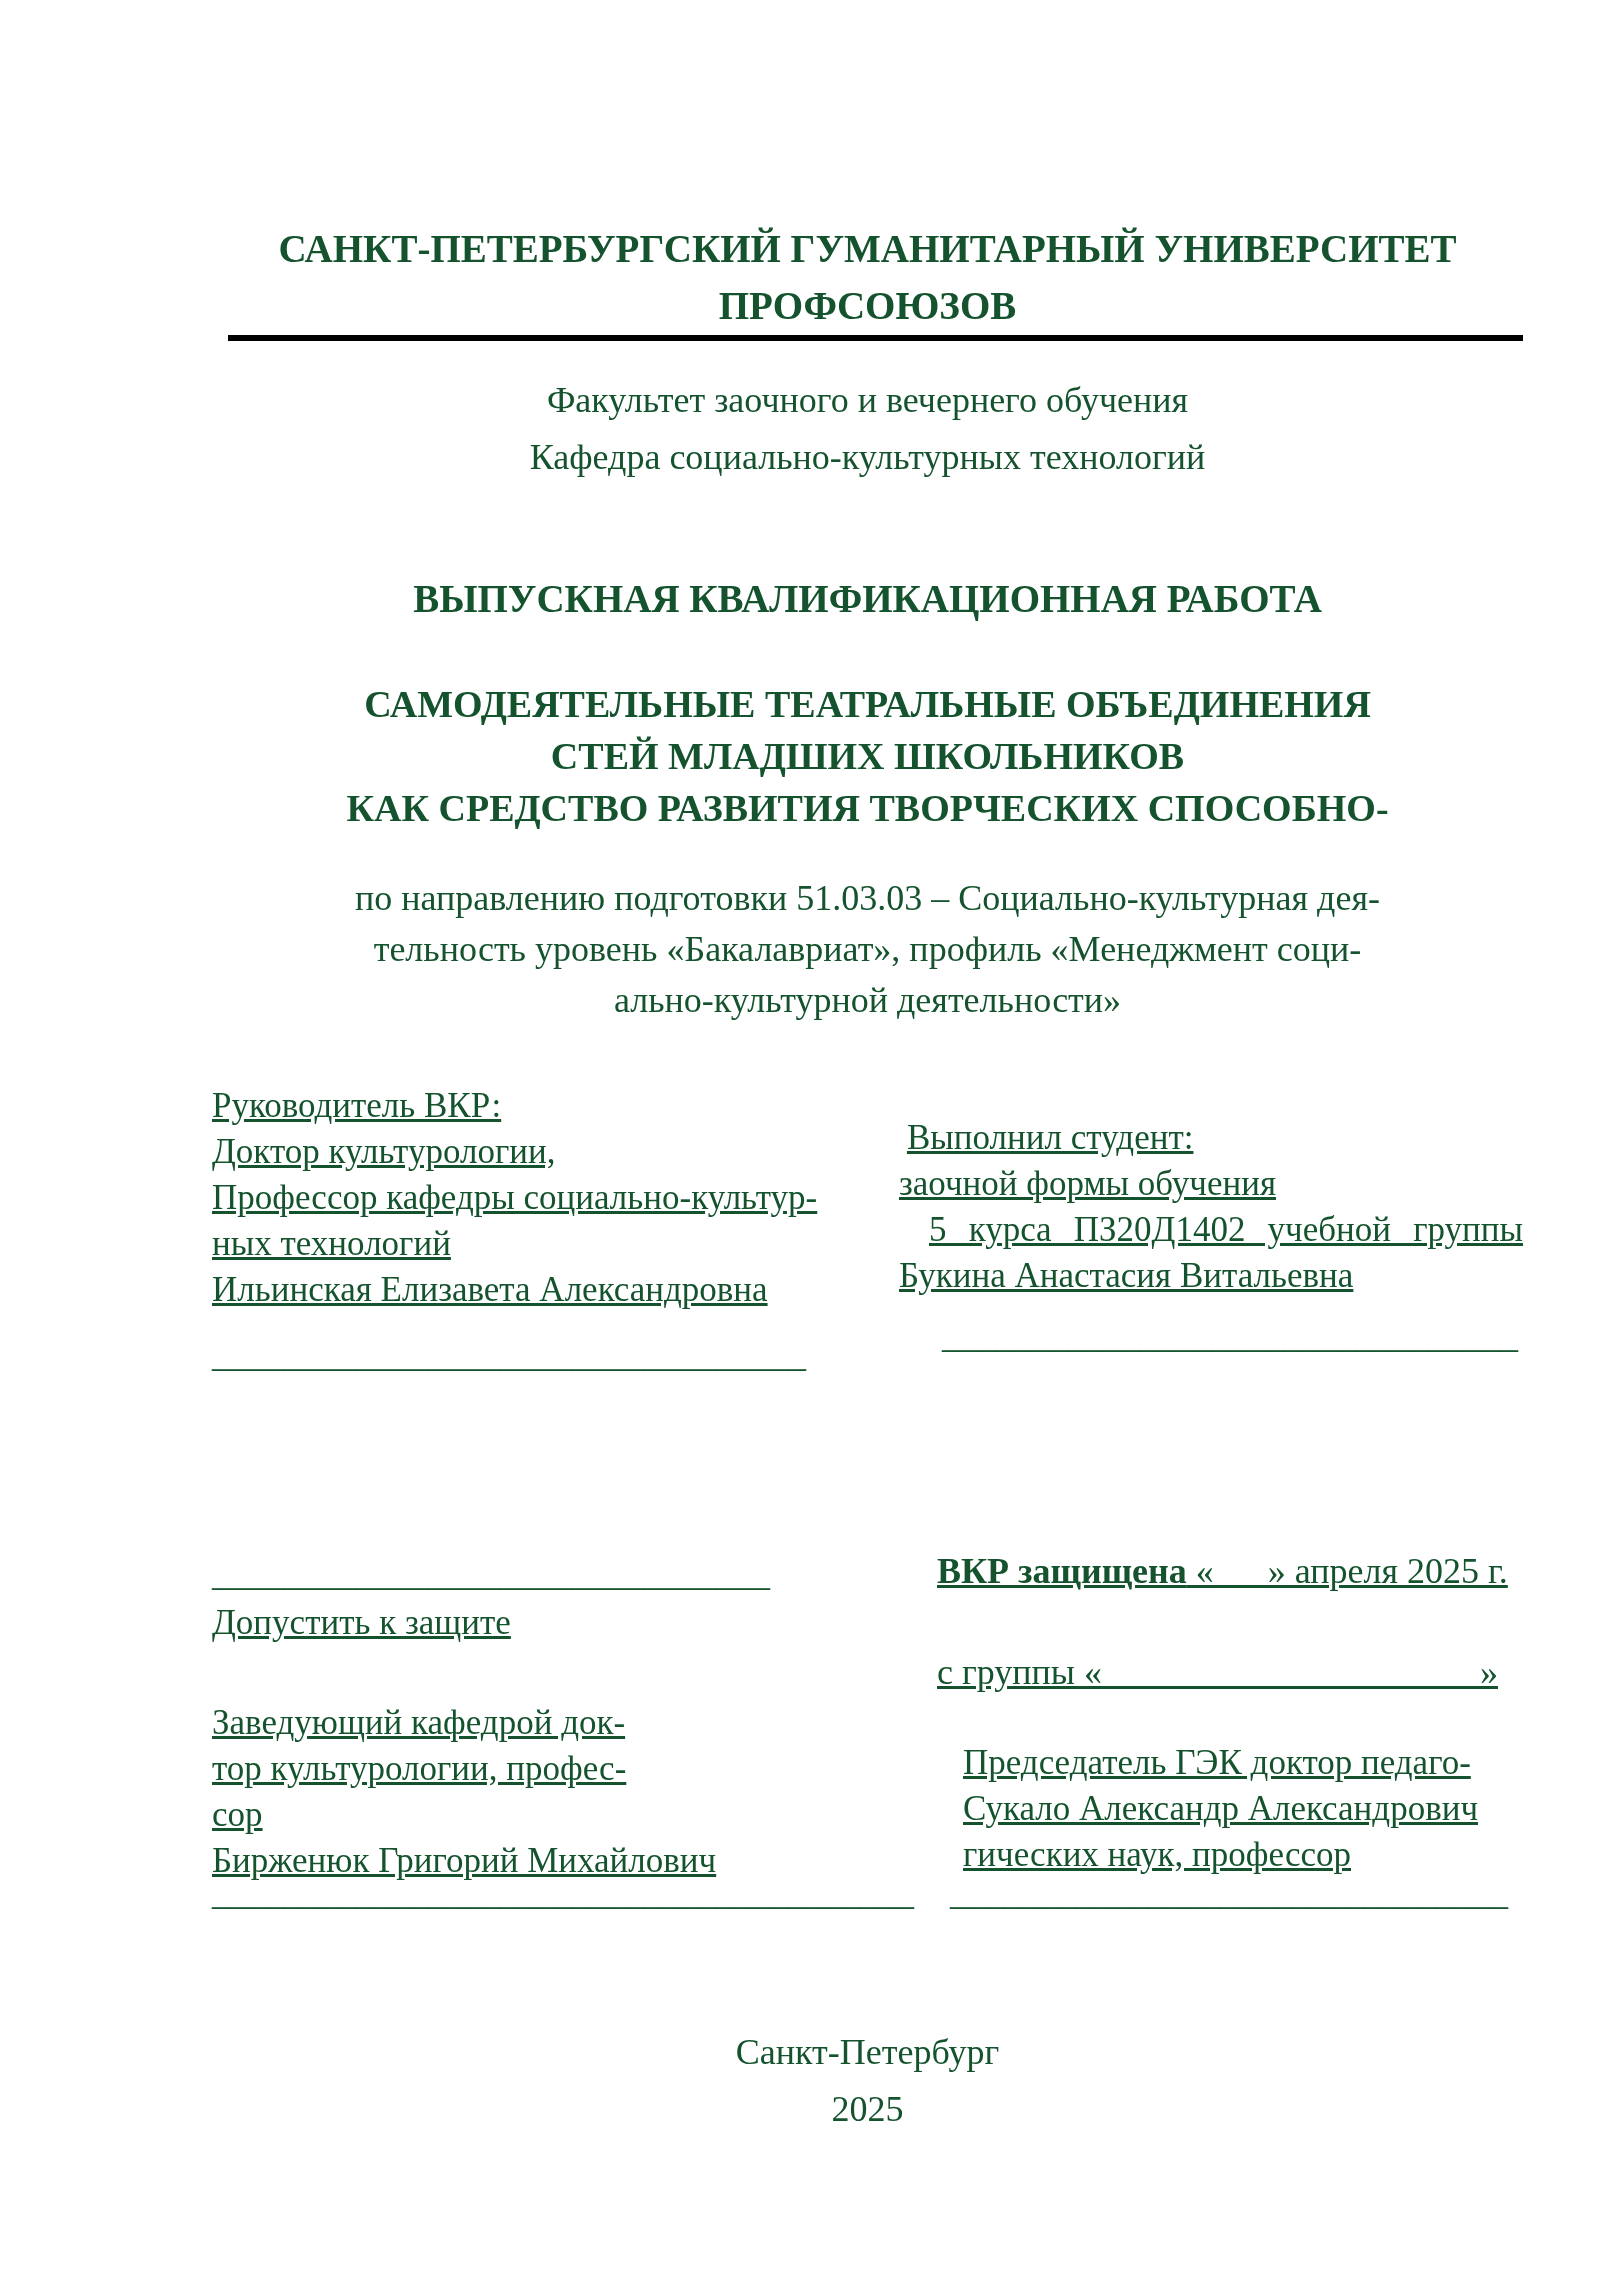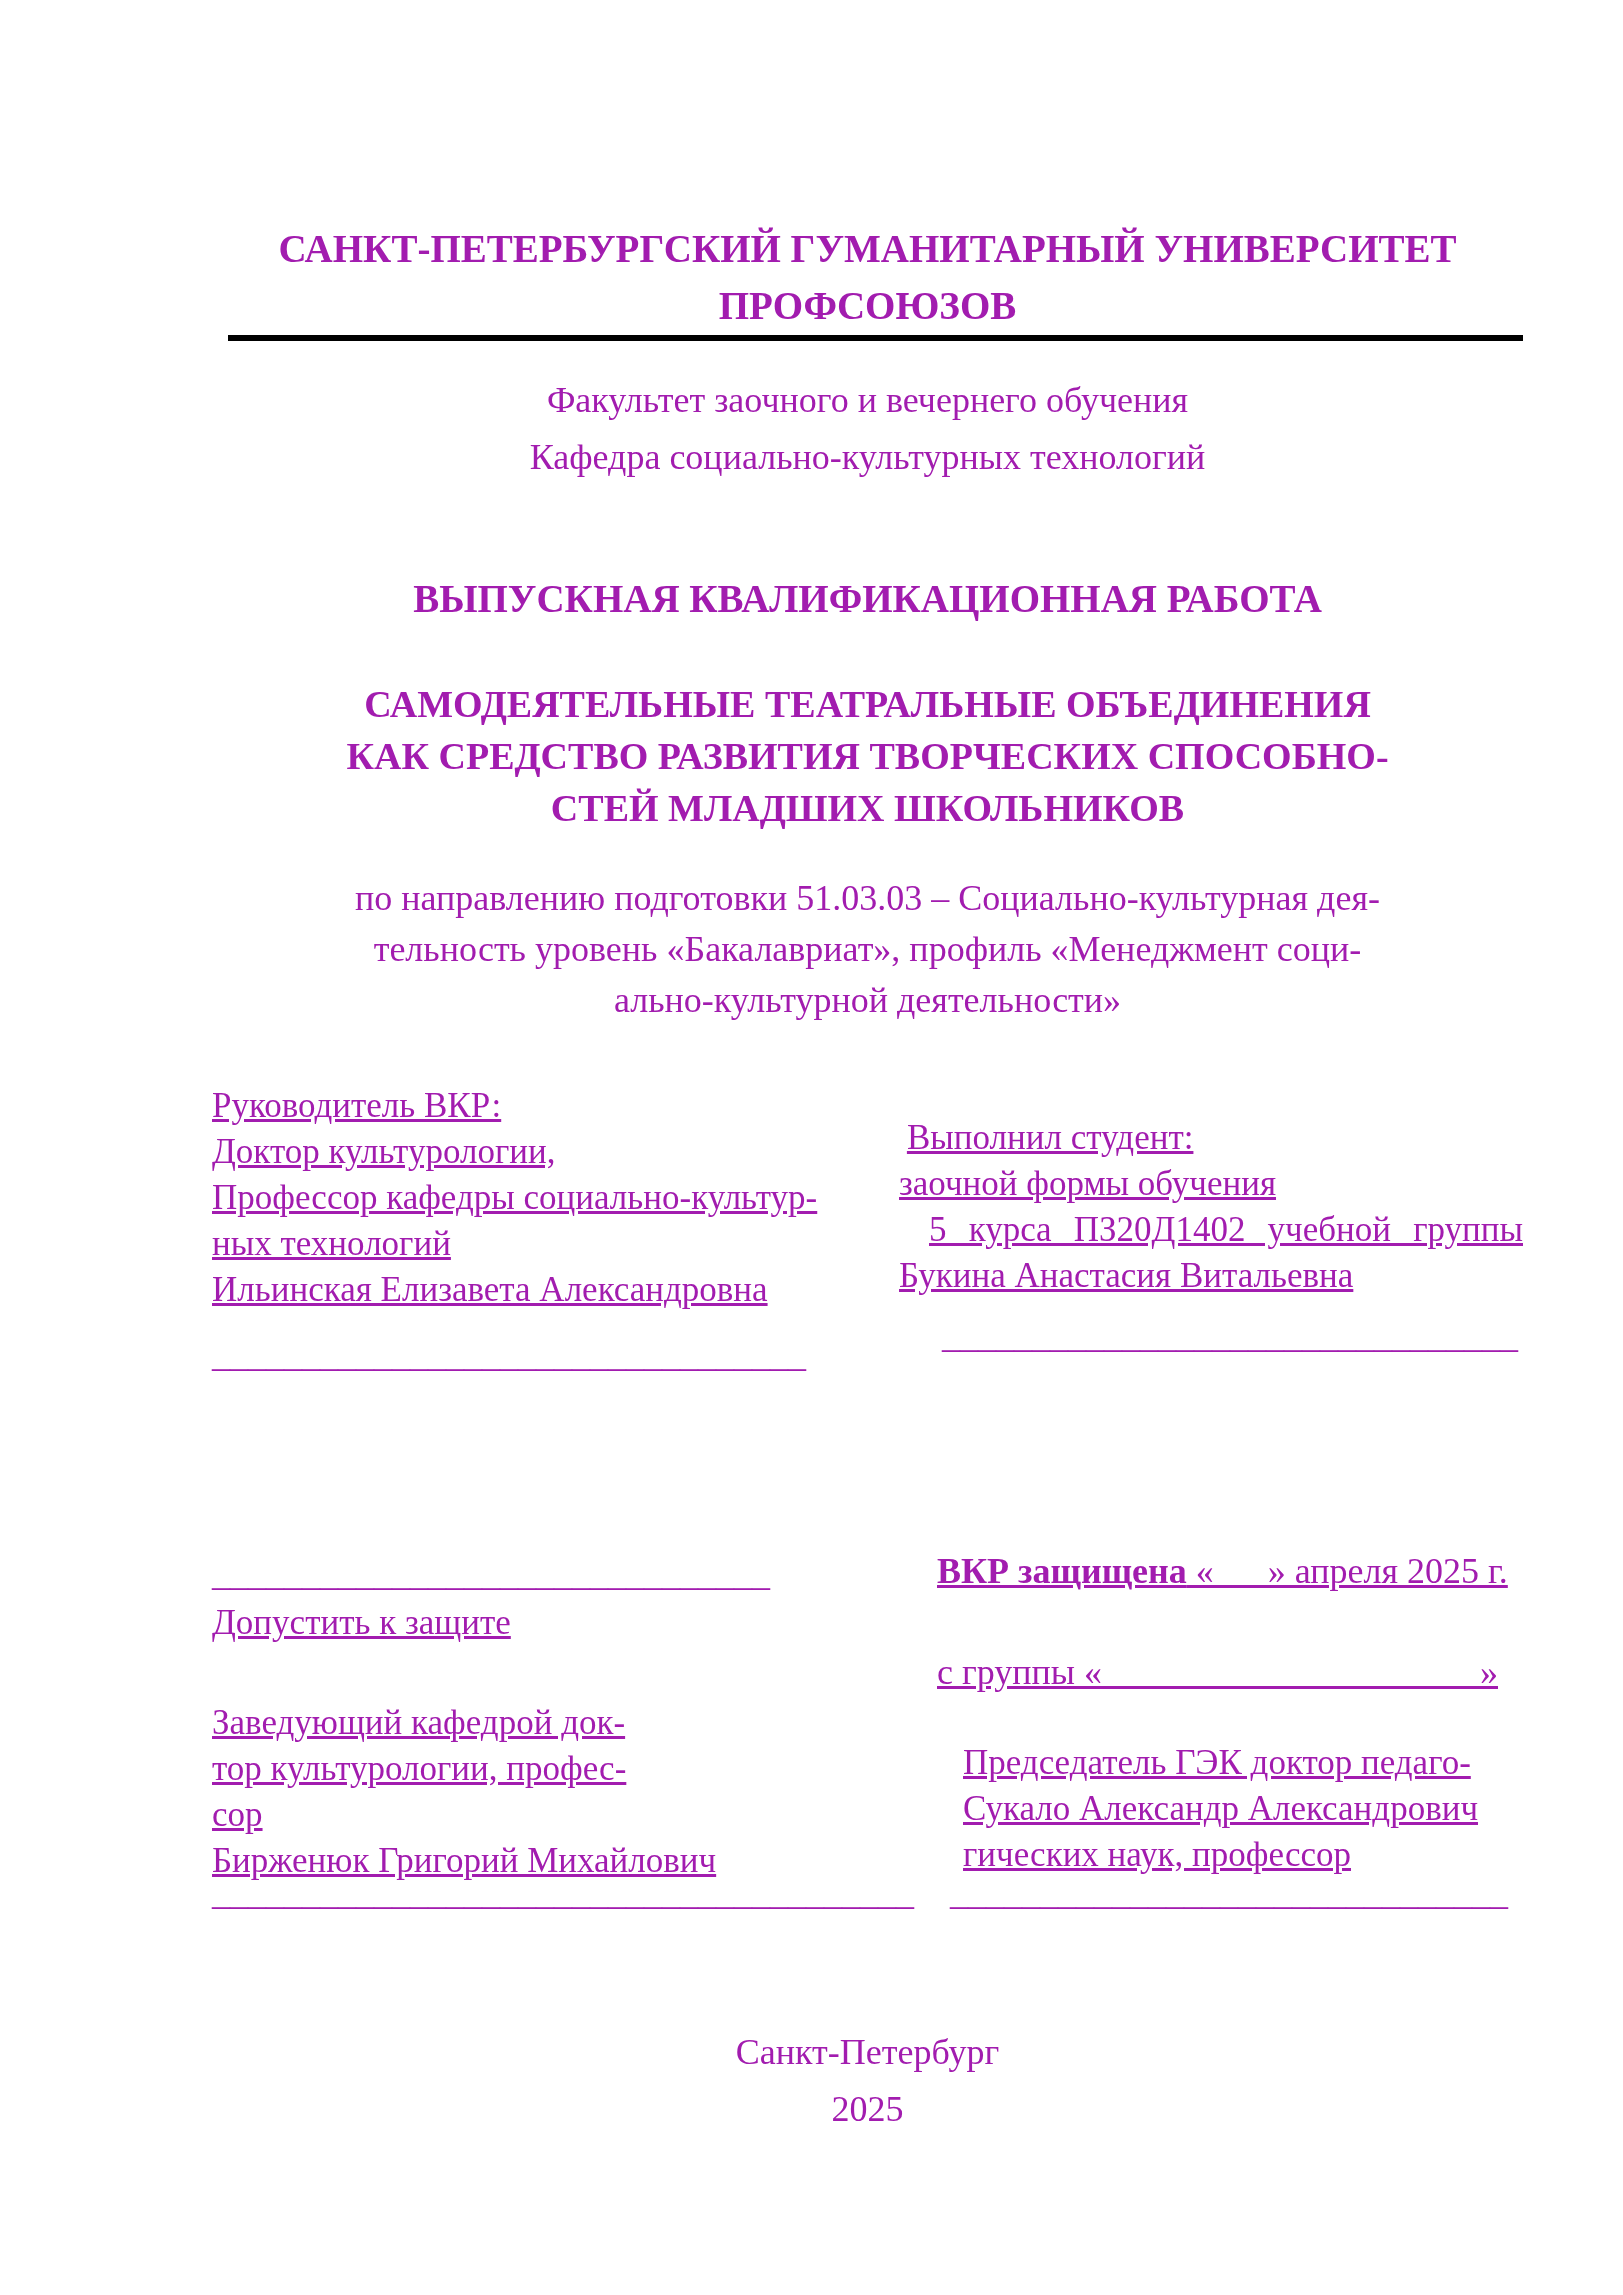--- a/index.html
+++ b/index.html
@@ -1,20 +1,20 @@
 <!DOCTYPE html>
 <html style="font-size:12.6px"><head>
 <meta charset="utf-8">
 <style>
   html,body{margin:0;padding:0;}
   .page{
     position:relative;
     width:1623px;height:2295px;
     background:#ffffff;
-    color:#a21caf;
+    color:#14532d;
     font-family:"Liberation Serif","DejaVu Serif",serif;
     overflow:hidden;
   }
   .abs{position:absolute;left:212px;width:1311px;}
   .center{text-align:center;}
   .bold{font-weight:bold;}
   .t50{font-size:39px;line-height:57px;}
   .t48{font-size:38px;line-height:52px;}
   .t46{font-size:36px;line-height:51px;}
   .rule{position:absolute;left:228px;width:1295px;height:5.5px;background:#000;}
@@ -40,22 +40,22 @@
 
   <div class="abs center t46" style="top:372px;line-height:57px">
     <div>Факультет заочного и вечернего обучения</div>
     <div>Кафедра социально-культурных технологий</div>
   </div>
 
   <div class="abs center bold t50" style="top:570px">ВЫПУСКНАЯ КВАЛИФИКАЦИОННАЯ РАБОТА</div>
 
   <div class="abs center bold t48" style="top:678px">
     <div>САМОДЕЯТЕЛЬНЫЕ ТЕАТРАЛЬНЫЕ ОБЪЕДИНЕНИЯ</div>
+    <div>СТЕЙ МЛАДШИХ ШКОЛЬНИКОВ</div>
     <div>КАК СРЕДСТВО РАЗВИТИЯ ТВОРЧЕСКИХ СПОСОБНО-</div>
-    <div>СТЕЙ МЛАДШИХ ШКОЛЬНИКОВ</div>
   </div>
 
   <div class="abs center t46" style="top:873px">
     <div>по направлению подготовки 51.03.03 – Социально-культурная дея-</div>
     <div>тельность уровень «Бакалавриат», профиль «Менеджмент соци-</div>
     <div>ально-культурной деятельности»</div>
   </div>
 
   <div class="col col-left" style="top:1083px">
     <div class="body-line">Руководитель ВКР:</div>

